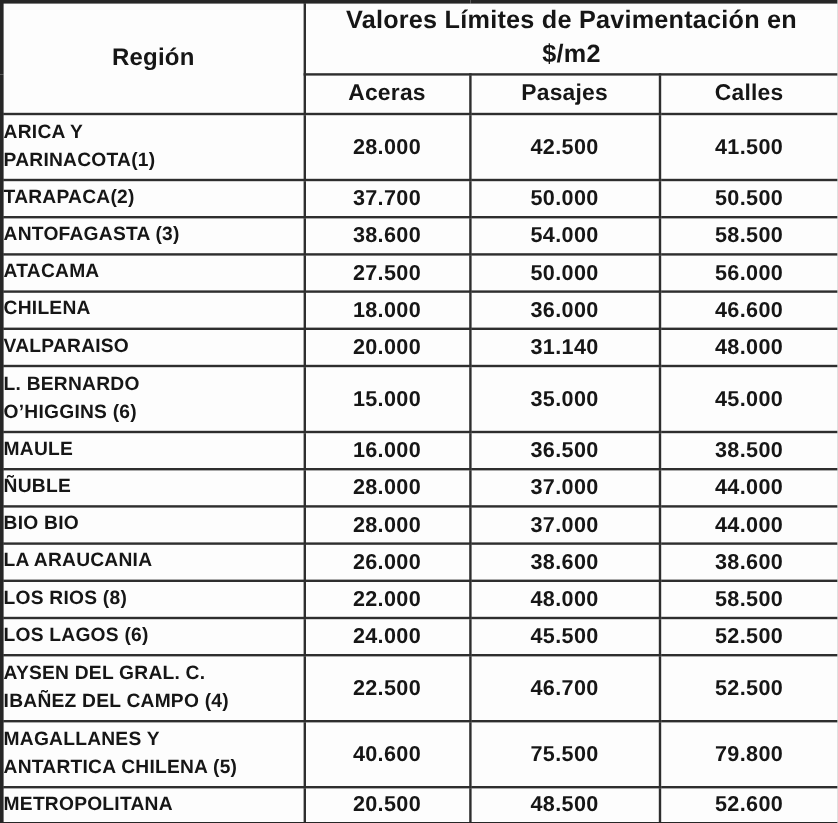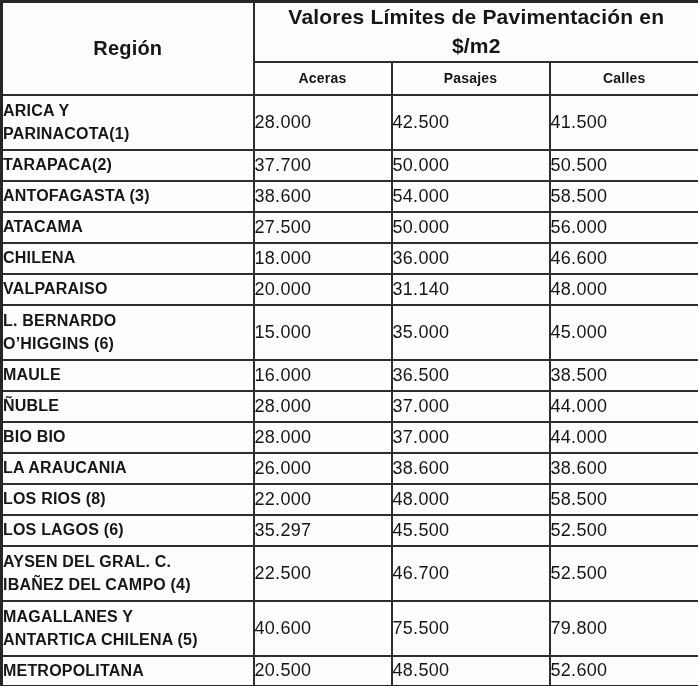--- a/index.html
+++ b/index.html
@@ -43,42 +43,42 @@
   }
   th.values-head {
     font-size: 21px;
     font-weight: bold;
     text-align: center;
     height: 60px;
     line-height: 1.35;
     letter-spacing: .2px;
   }
   th.sub-head {
-    font-size: 14px;
+    font-size: 19px;
     font-weight: bold;
     text-align: center;
     height: 33px;
     letter-spacing: .2px;
   }
   tr.single { height: 31px; }
   tr.double { height: 55px; }
   td.region {
     font-size: 16px;
     font-weight: bold;
     text-align: left;
     padding-left: 7px;
     padding-right: 4px;
     line-height: 1.45;
     letter-spacing: .2px;
     margin-top: 32px;
   }
   td.val {
     font-size: 18px;
-    font-weight: normal;
-    text-align: left;
+    font-weight: bold;
+    text-align: center;
     padding-right: 8px;
     letter-spacing: .3px;
   }
 </style>
 </head>
 <body>
 
 <div class="page">
   <table class="paving-table">
     <colgroup>
@@ -197,21 +197,21 @@
           <div>LOS RIOS (8)</div>
         </td>
         <td class="val">22.000</td>
         <td class="val">48.000</td>
         <td class="val">58.500</td>
       </tr>
       <tr class="single">
         <td class="region">
           <div>LOS LAGOS (6)</div>
         </td>
-        <td class="val">35.297</td>
+        <td class="val">24.000</td>
         <td class="val">45.500</td>
         <td class="val">52.500</td>
       </tr>
       <tr class="double">
         <td class="region">
           <div>AYSEN DEL GRAL. C.</div>
           <div>IBAÑEZ DEL CAMPO (4)</div>
         </td>
         <td class="val">22.500</td>
         <td class="val">46.700</td>

